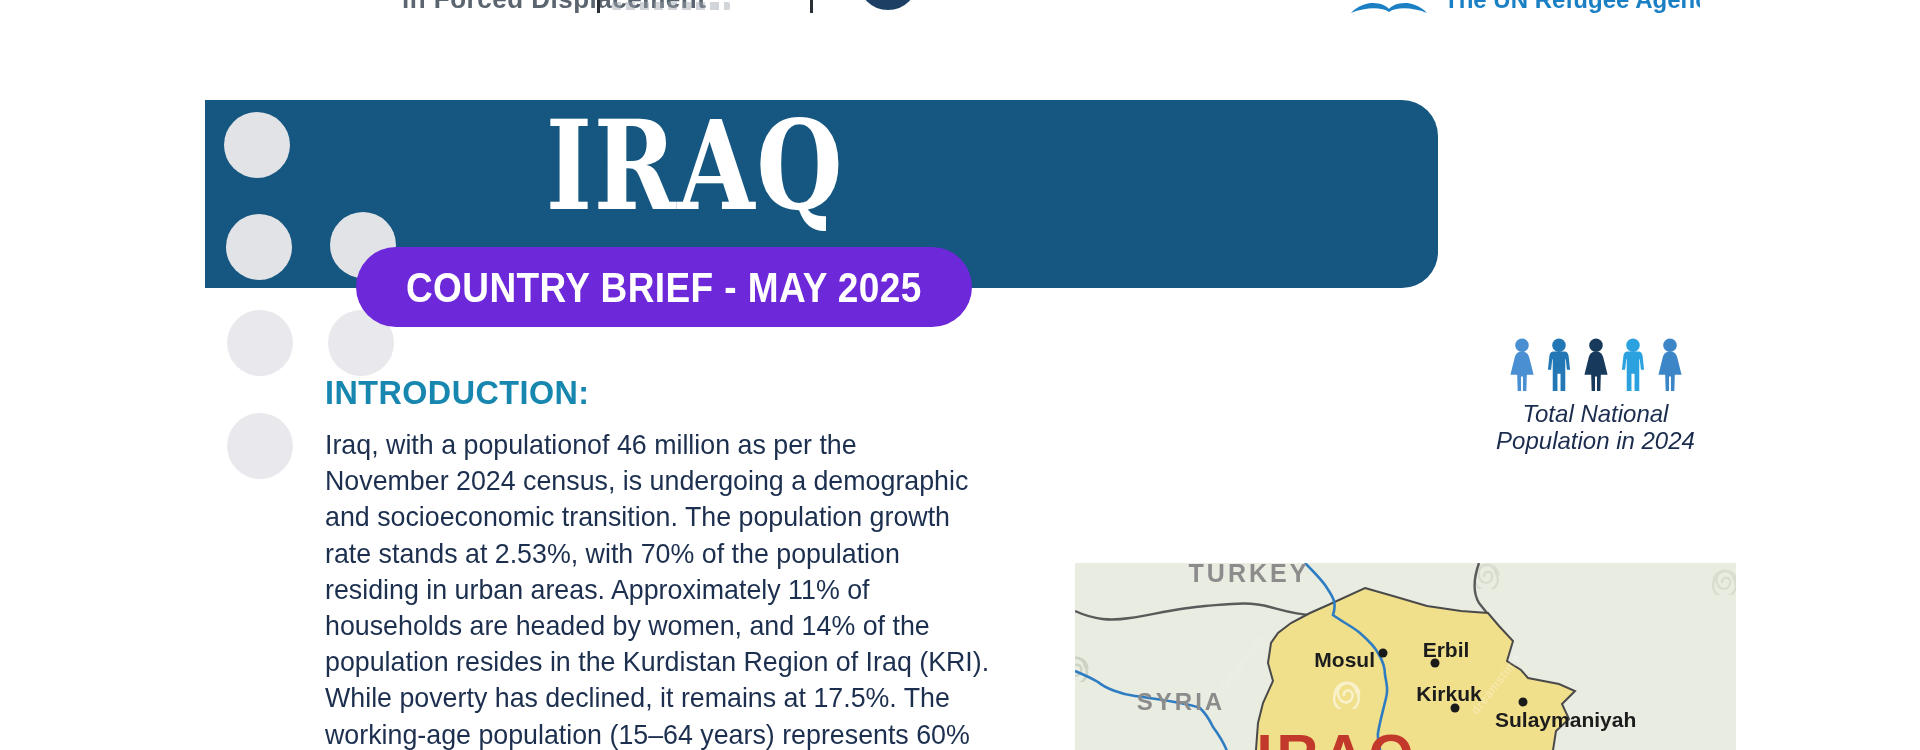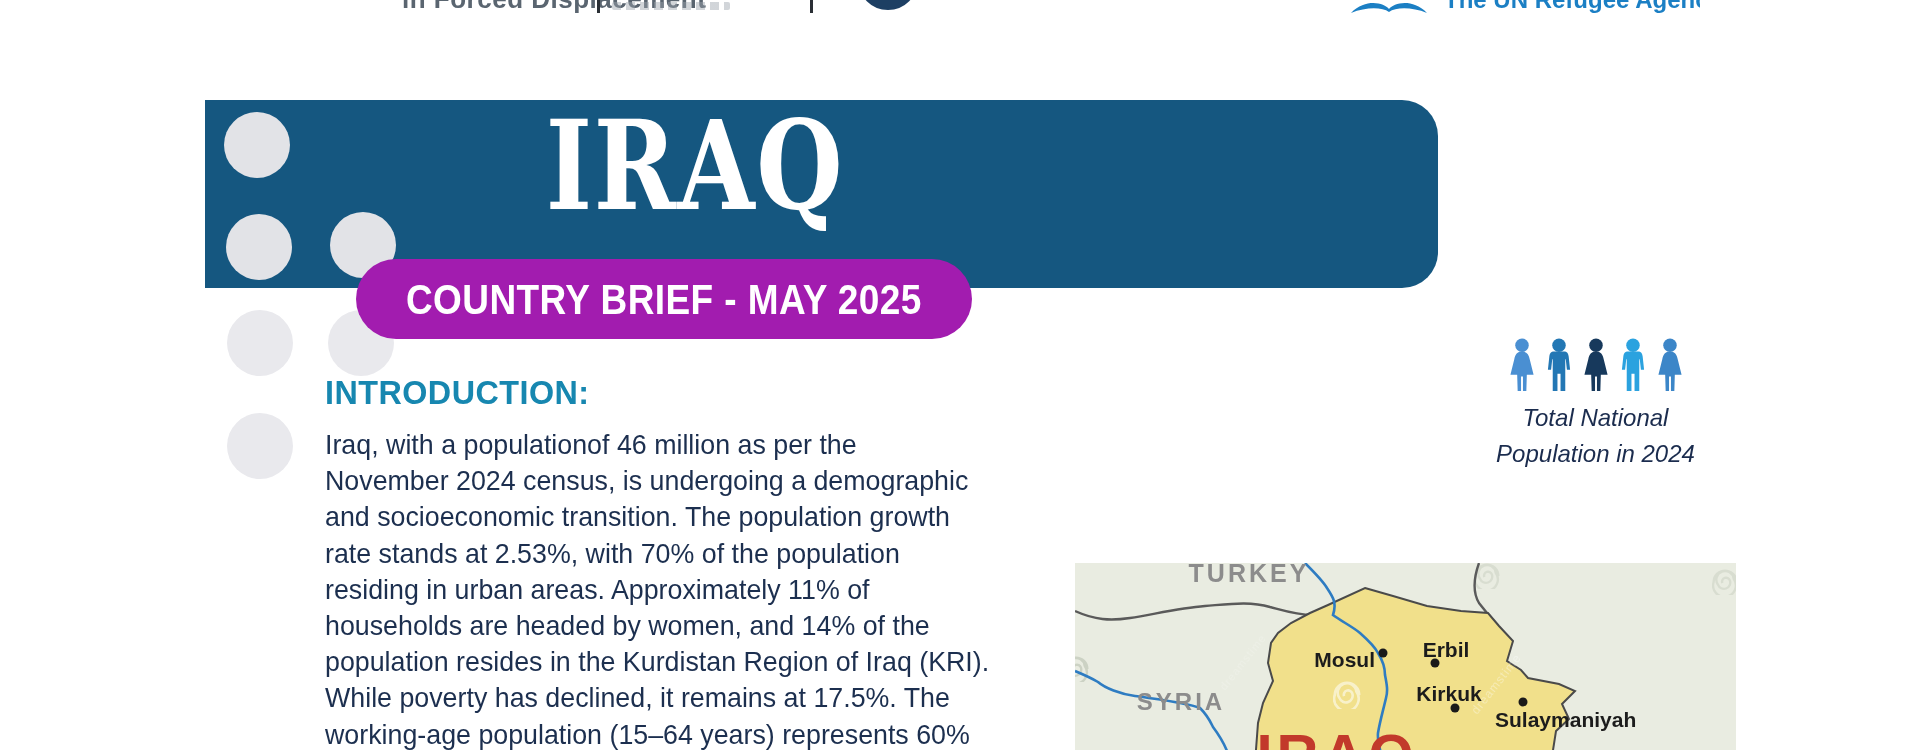--- a/index.html
+++ b/index.html
@@ -23,37 +23,37 @@
 
   
   .banner { position:absolute; left:205px; top:100px; width:1233px; height:188px;
             background:#155780; border-radius:0 36px 36px 0; }
   .dot { position:absolute; border-radius:50%; }
   .dot-on  { background:#e2e3e7; }
   .dot-off { background:#e9e9ed; }
   .banner-title { position:absolute; left:495px; top:104px; width:400px; height:130px; text-align:center;
                   font-family:"DejaVu Serif", serif; font-weight:bold; font-size:124px; line-height:124px;
                   color:#ffffff; transform:scaleX(.8); transform-origin:center; letter-spacing:2px; }
-  .pill { position:absolute; left:356px; top:259px; width:616px; height:80px; background:#a21caf;
+  .pill { position:absolute; left:356px; top:247px; width:616px; height:80px; background:#6d28d9;
           border-radius:40px; display:flex; align-items:center; justify-content:center; }
   .pill-text { font-size:43px; font-weight:bold; color:#ffffff; white-space:nowrap;
                transform:scaleX(.86); letter-spacing:.5px; }
 
   
   .intro-heading { position:absolute; left:325px; top:373px; font-size:34px; font-weight:bold;
                    color:#1787b0; letter-spacing:.5px; transform:scaleX(.95); transform-origin:left; }
   .intro-body { position:absolute; left:325px; top:426px; width:740px; font-size:28.5px; line-height:36.2px;
                 color:#1c2f4f; white-space:pre-line; transform:scaleX(.94); transform-origin:left top; }
 
   
   .stats { position:absolute; left:1468px; top:338px; width:255px; text-align:center; }
   .persons { display:flex; justify-content:center; align-items:flex-end; gap:7px; height:54px; }
   .person { width:30px; height:54px; }
   .stat-value { margin-top:18px; font-size:47px; color:#1b2c4e; letter-spacing:.5px; }
-  .stat-caption { margin-top:8px; font-size:24px; line-height:36px; font-style:italic;
+  .stat-caption { margin-top:8px; font-size:24px; line-height:27px; font-style:italic;
                   color:#1b2c4e; white-space:pre-line; }
 
   
   .map { position:absolute; left:1075px; top:563px; width:693px; height:200px; background:#e9ece1; }
   .map svg { position:absolute; left:0; top:0; }
   .m-neighbor { font-family:"Liberation Sans",sans-serif; font-weight:bold; fill:#8c8c8c; }
   .m-city { font-family:"Liberation Sans",sans-serif; font-weight:bold; fill:#1c1c1c; }
   .m-country { font-family:"Liberation Sans",sans-serif; font-weight:bold; fill:#c2392b; letter-spacing:4px; }
   .m-water { font-family:"Liberation Sans",sans-serif; fill:#ffffff; }
 </style>

